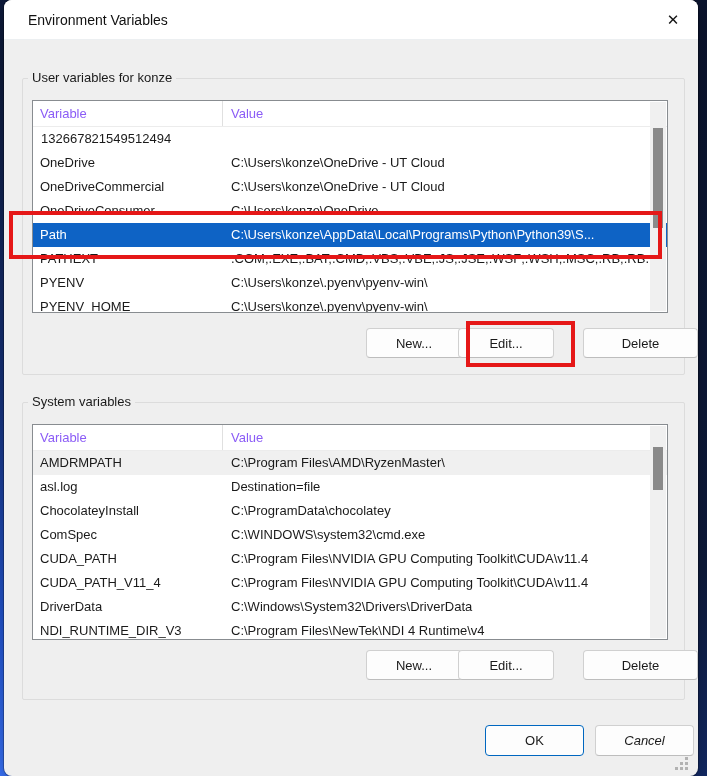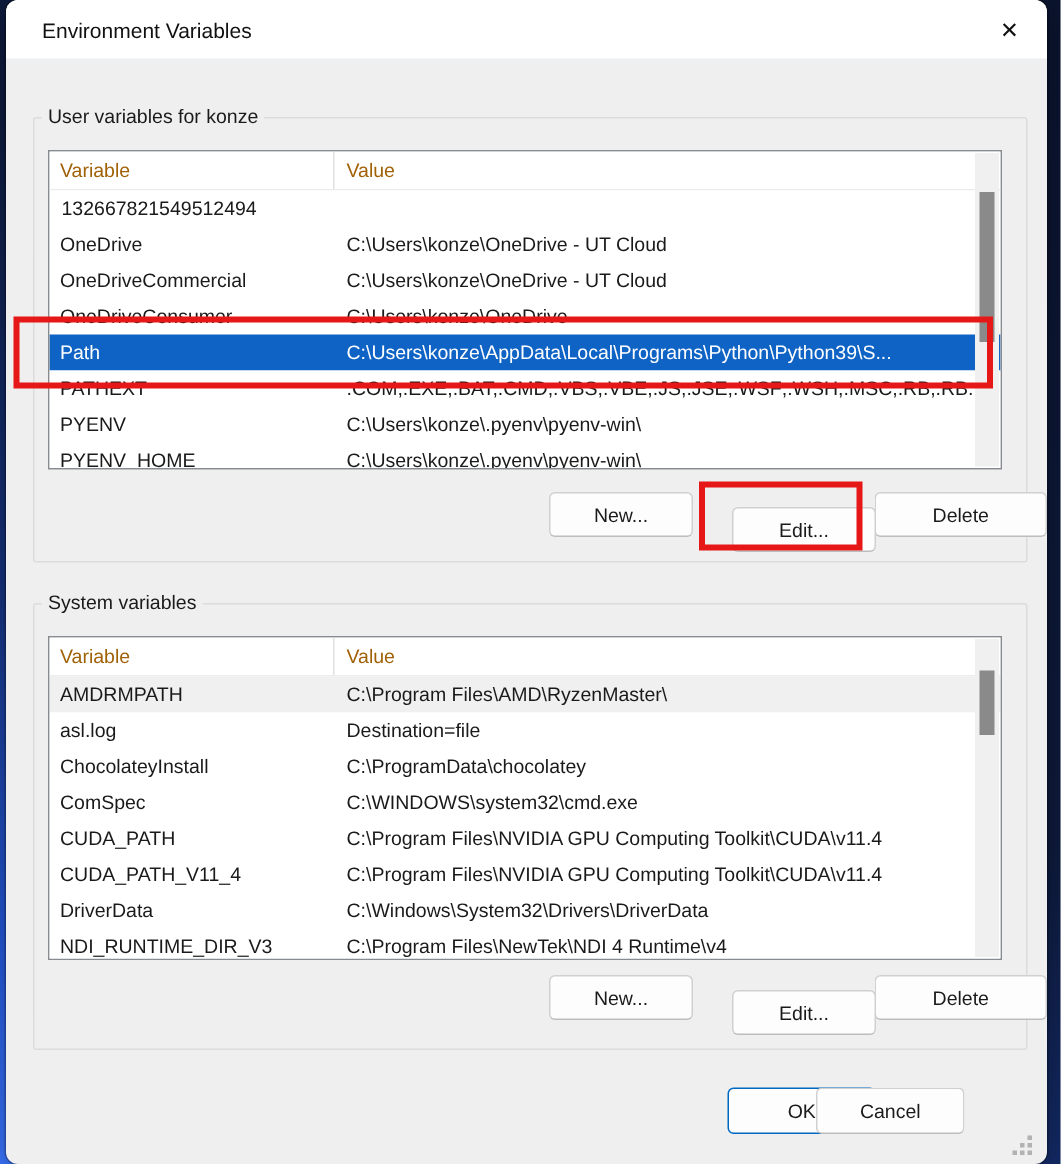--- a/index.html
+++ b/index.html
@@ -35,21 +35,21 @@
   .gb-user { top:78px; height:297px; }
   .gb-sys  { top:402px; height:298px; }
   .listview {
     position:absolute; left:28px; width:636px; background:#ffffff;
     border:1px solid #888c90; overflow:hidden; font-size:13px;
   }
   .lv-user { top:100px; height:213px; }
   .lv-sys  { top:424px; height:216px; }
   .lheader {
     display:flex; height:26px; line-height:25px; background:#ffffff;
-    border-bottom:1px solid #ececec; color:#a16207;
+    border-bottom:1px solid #ececec; color:#8b5cf6;
   }
   .lheader .c-var { border-right:1px solid #e0e0e0; }
   .c-var { width:190px; padding-left:7px; white-space:nowrap; overflow:hidden; flex:none; }
   .c-val { flex:1; padding-left:8px; white-space:nowrap; overflow:hidden; }
   .row { display:flex; height:24px; line-height:24px; background:#ffffff; }
   .row.shaded { background:#f0f0f0; }
   .row.selected { background:var(--sel,#0e63c5); color:#ffffff; }
   .scrollbar {
     position:absolute; top:1px; right:1px; bottom:1px; width:16px;
     background:#f0f0f0;
@@ -57,24 +57,24 @@
   .thumb { position:absolute; left:3px; width:10px; background:#8a8a8a; }
   .thumb-user { top:26px; height:100px; }
   .thumb-sys  { top:21px; height:43px; }
   .btn {
     position:absolute; height:30px; background:#fdfdfd;
     border:1px solid #d0d0d0; border-bottom-color:#bdbdbd; border-radius:4px;
     font-size:13px; font-family:inherit; color:#1a1a1a; cursor:default;
   }
   .row1 { top:328px; } .row2 { top:650px; }
   .b-new { left:362px; width:96px; }
-  .b-edit { left:484px; width:96px;margin-top:10px; }
+  .b-edit { left:454px; width:96px; }
   .b-del { left:579px; width:115px; }
   .b-ok { left:461px; top:725px; width:99px; height:31px; border:1px solid var(--okb,#0067c0);margin-left:20px; }
-  .b-cancel { left:540px; top:725px; width:99px; height:31px; }
+  .b-cancel { left:591px; top:725px; width:99px; height:31px;font-style:italic; }
   .annotation {
     position:absolute; border:4px solid var(--ann,#e51717); z-index:20;
     pointer-events:none; background:transparent;
   }
   .ann-path { left:5px; top:211px; width:653px; height:48px; }
   .ann-edit { left:462px; top:321px; width:109px; height:46px; }
   .grip {
     position:absolute; right:10px; bottom:6px; width:3px; height:3px;
     background:#b2b2b2;
     box-shadow:-5px 0 #b2b2b2,-10px 0 #b2b2b2,0 -5px #b2b2b2,-5px -5px #b2b2b2,0 -10px #b2b2b2;

